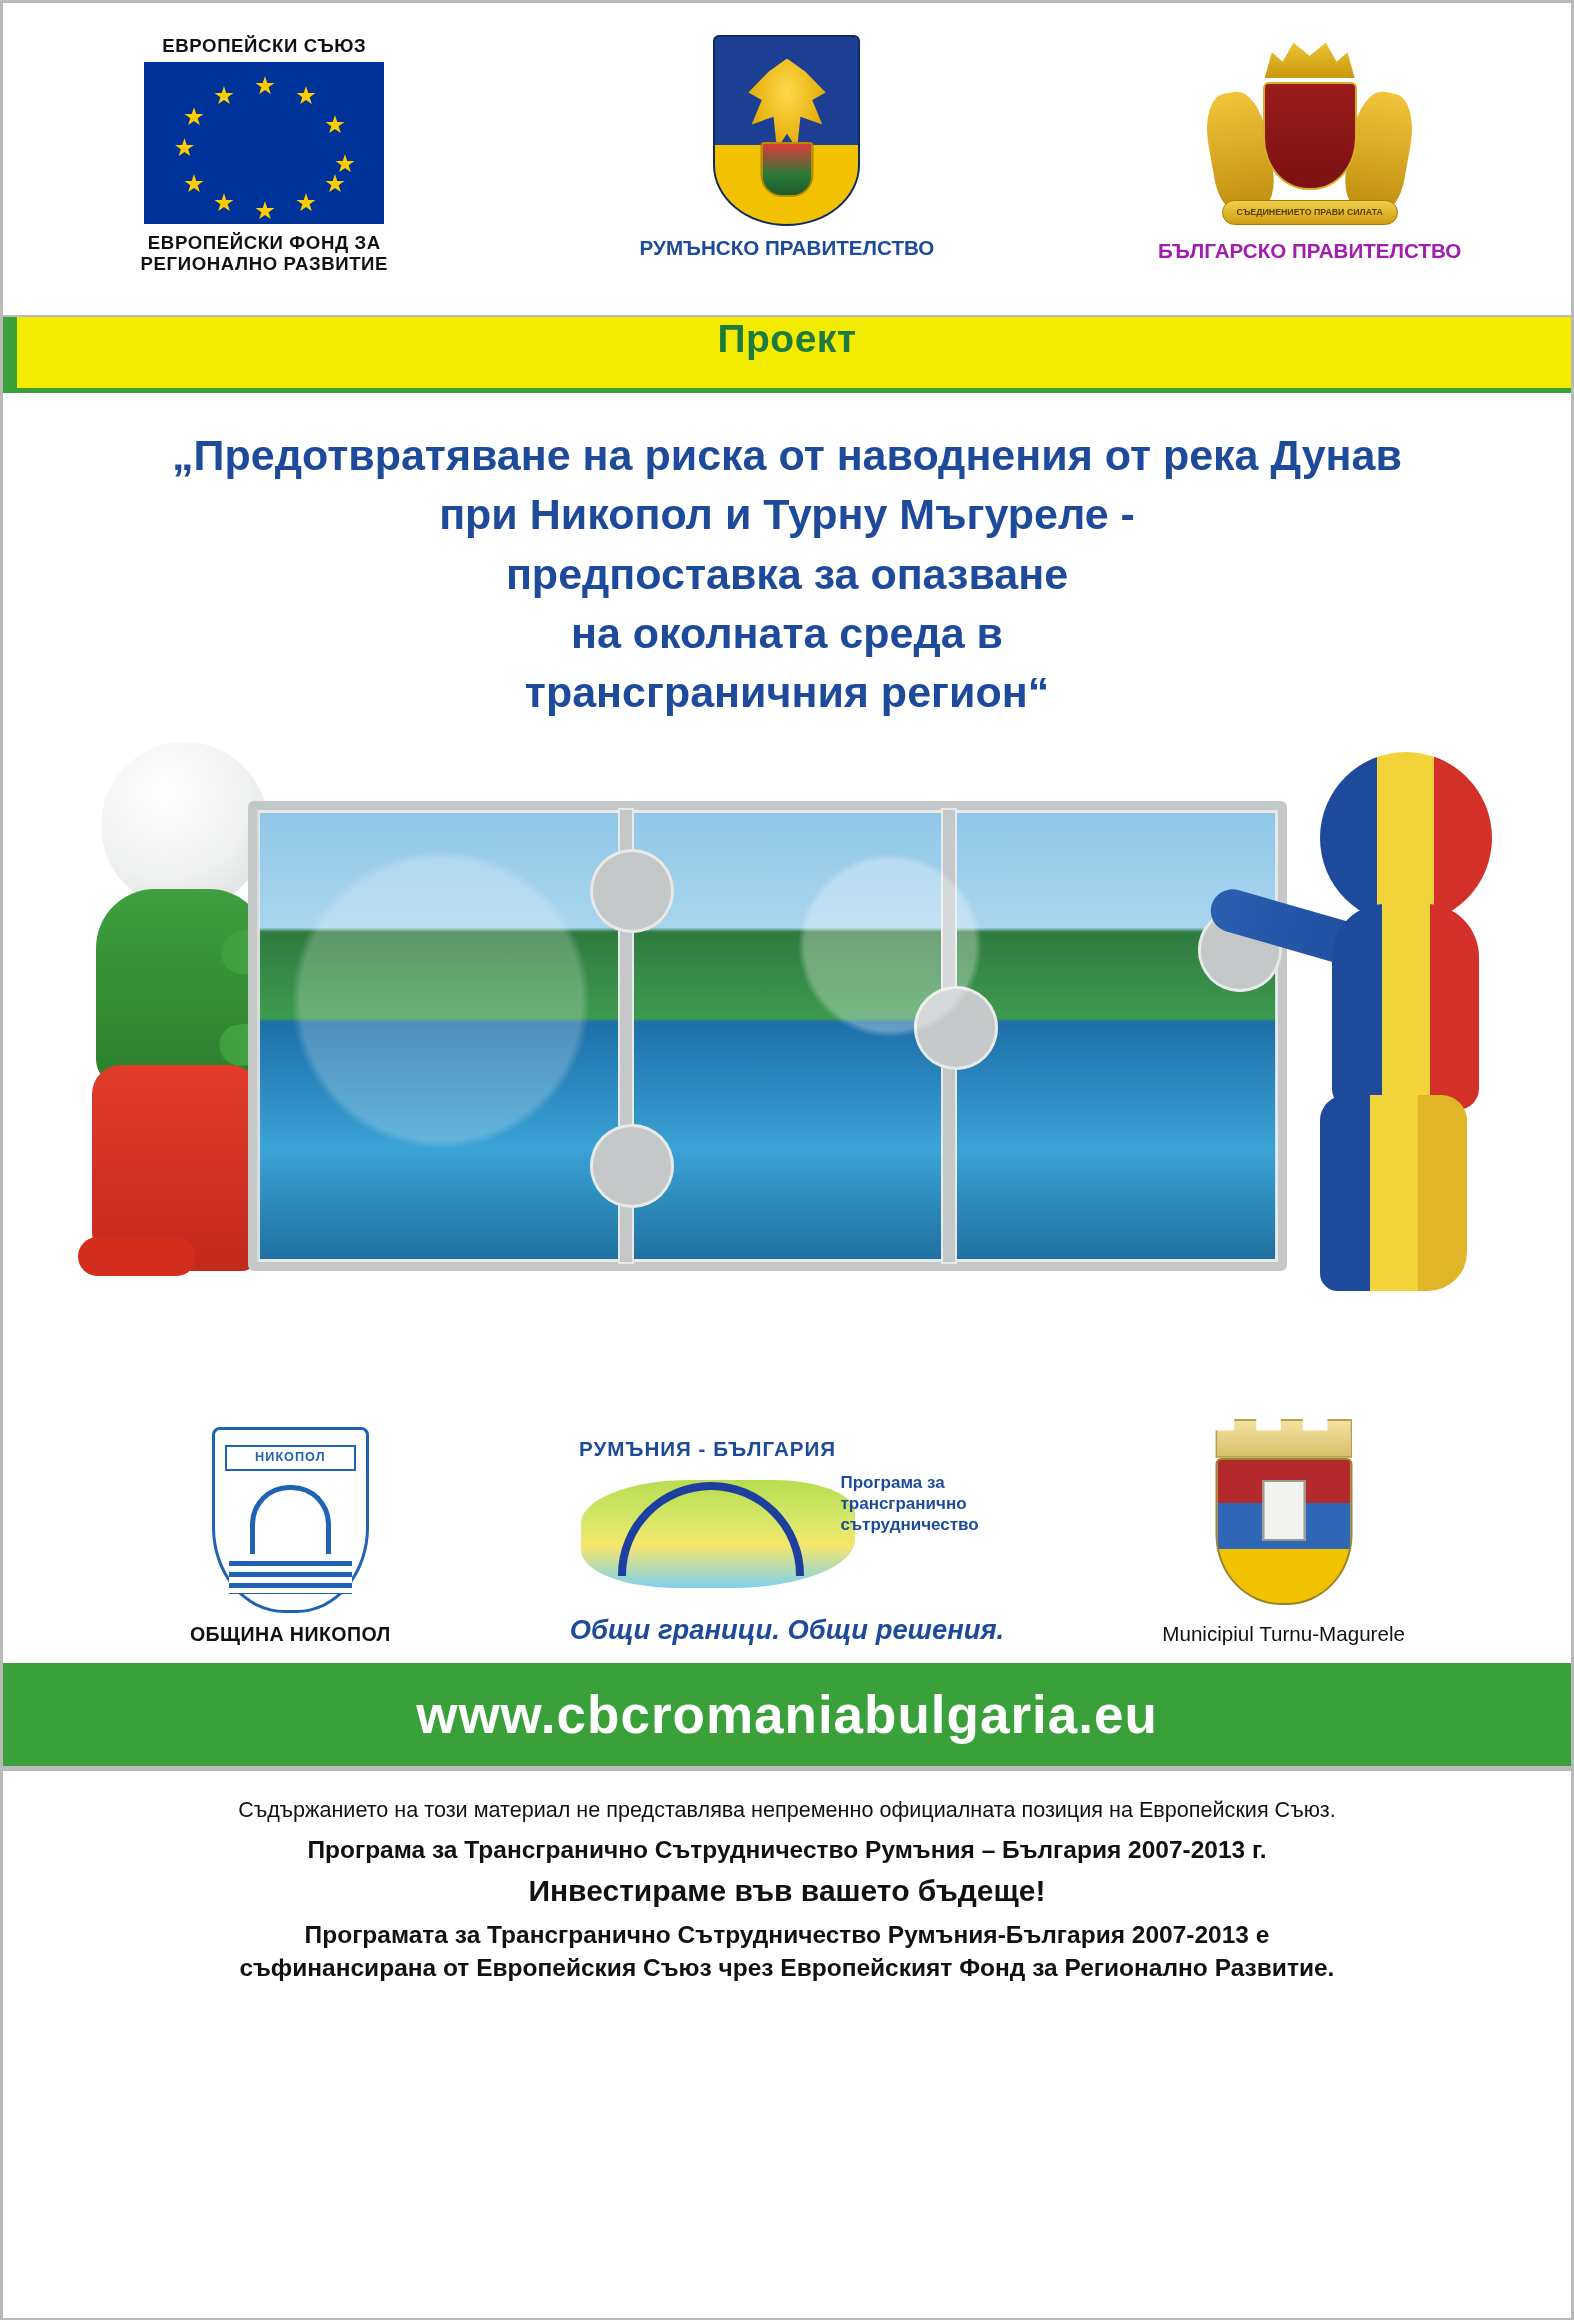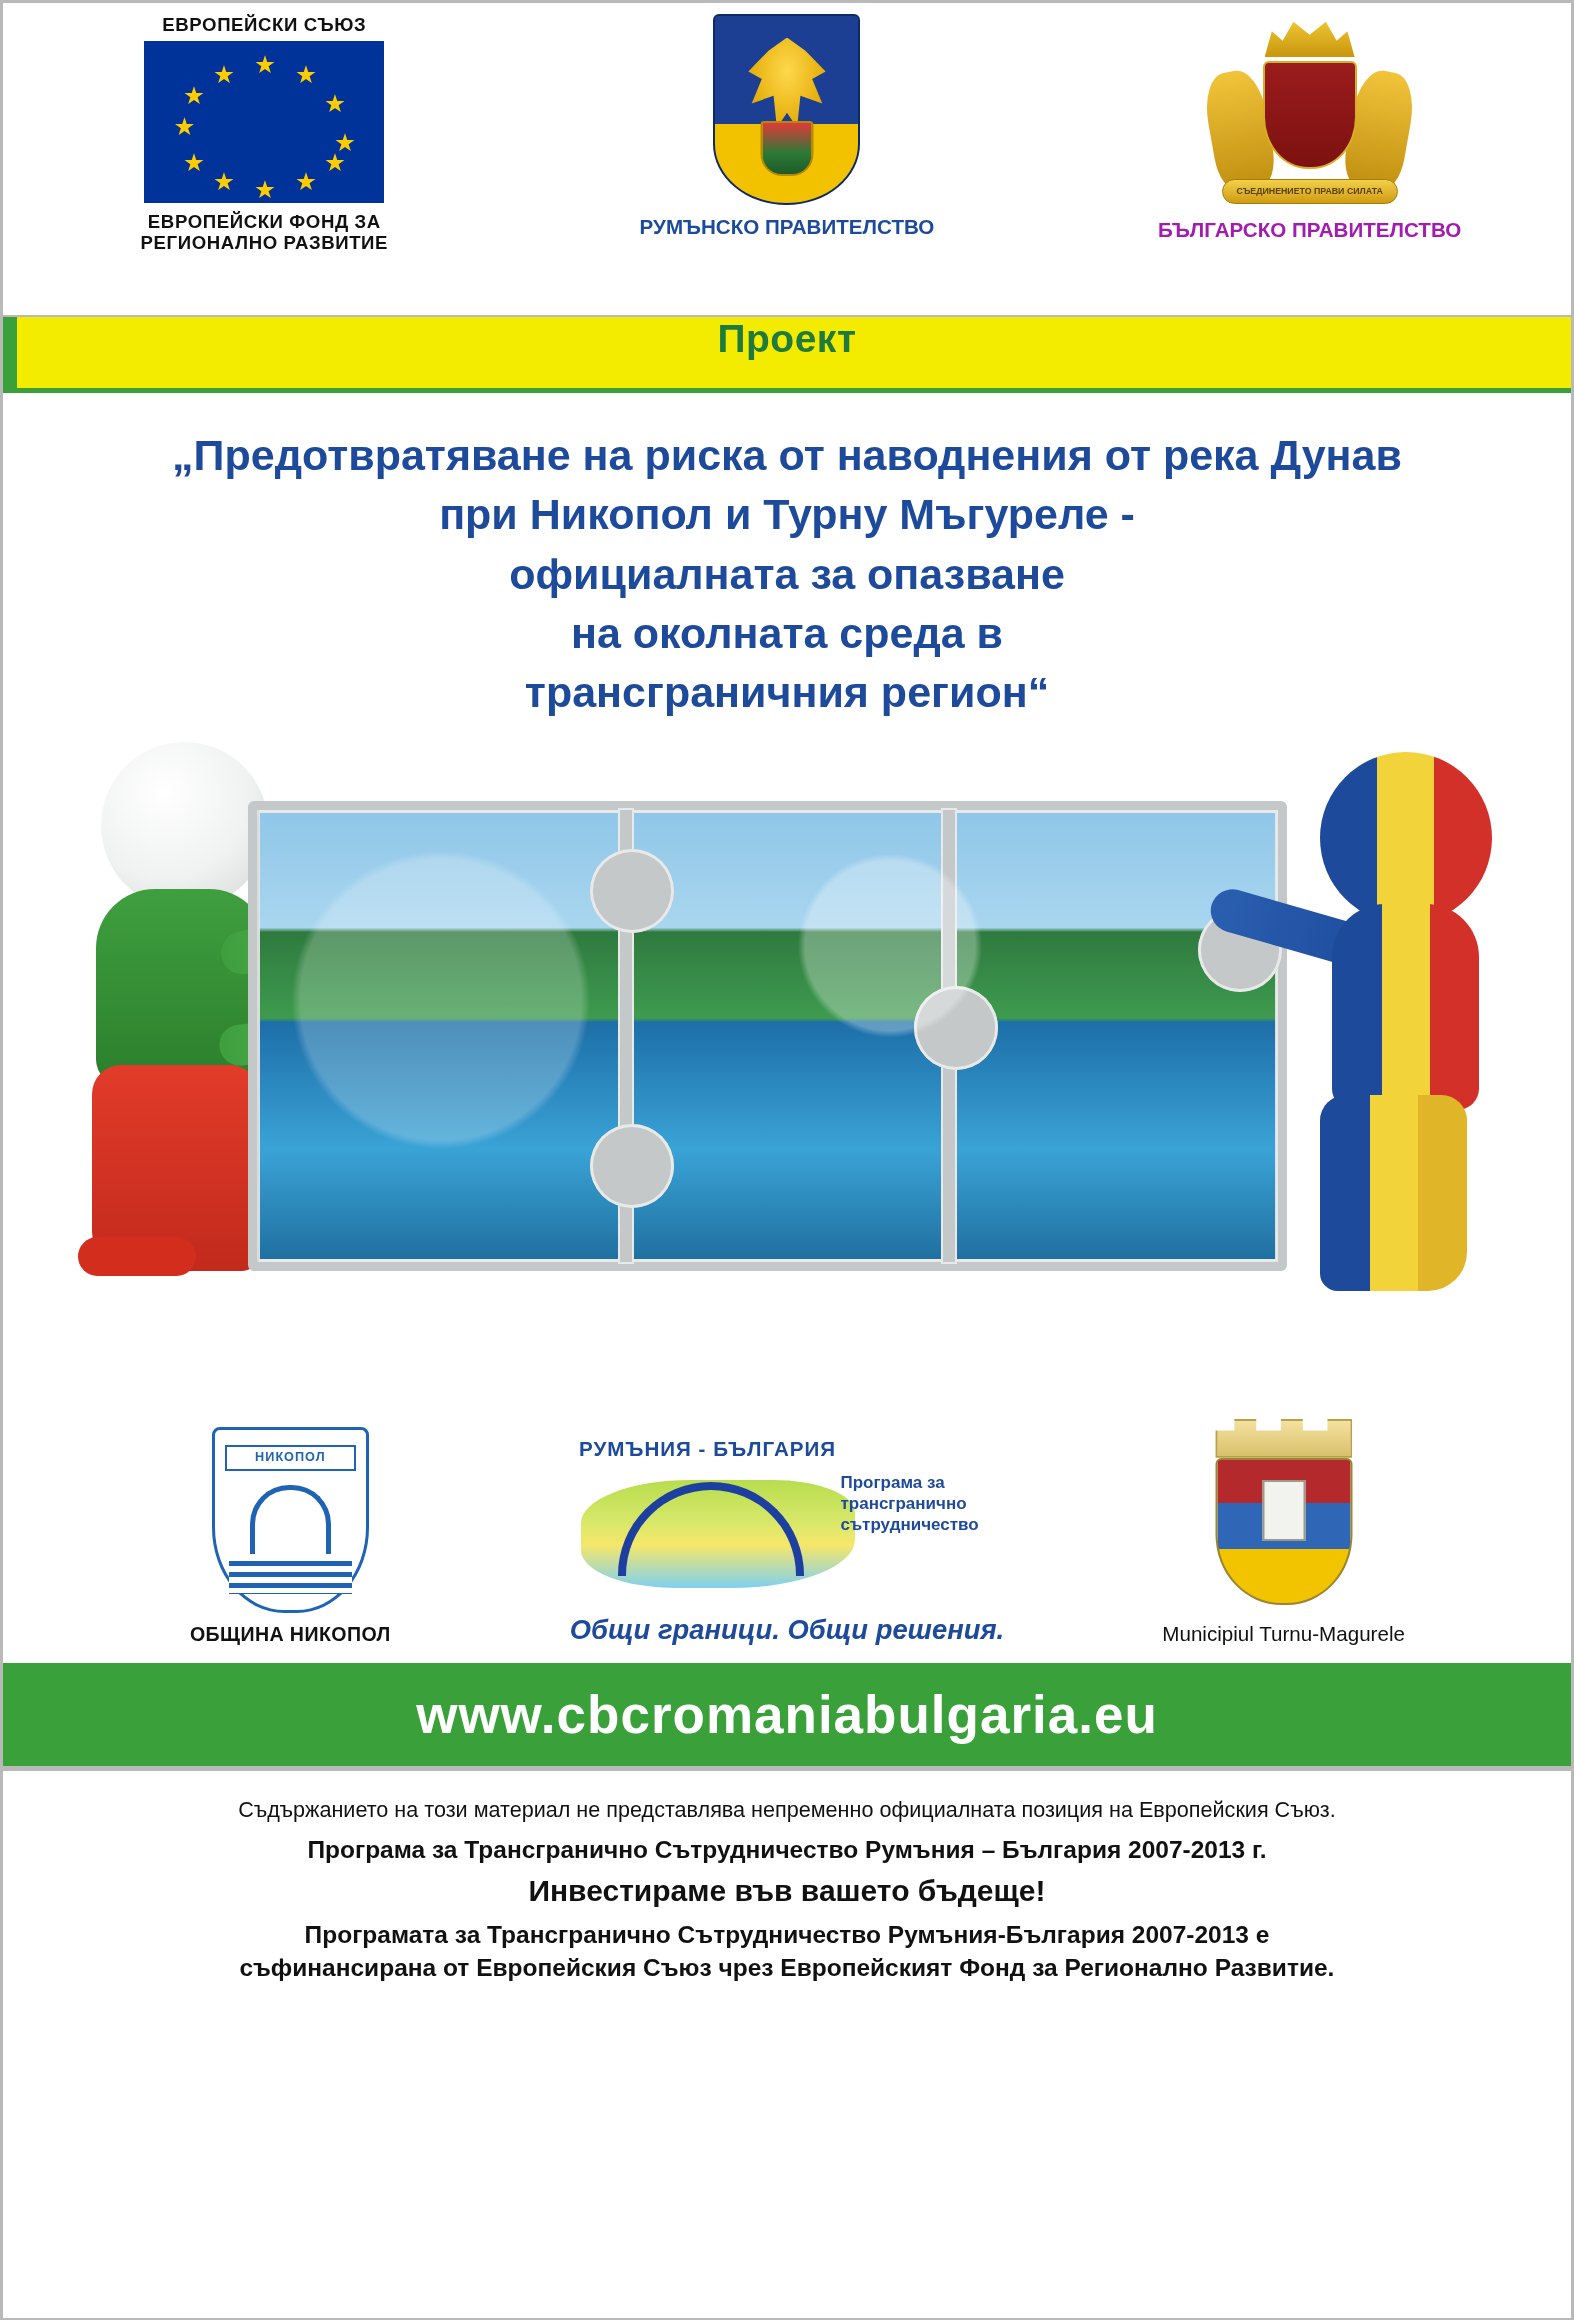--- a/index.html
+++ b/index.html
@@ -21,21 +21,21 @@
     border: 3.9px solid #b9b9b9;
   }
 
   
   .header {
     position: relative;
     height: 314px;
     display: flex;
     align-items: flex-start;
     justify-content: space-around;
-    padding-top: 11px;
+    padding-top: 32px;
     border-bottom: 2.9px solid #b9b9b9;
   }
   .hblock { text-align: center; width: 412px; }
   .hblock .cap {
     font-size: 18.6px; font-weight: bold; letter-spacing: 0.6px;
     line-height: 1.15;
   }
   .eu-top { color: #111; margin-bottom: 5.9px; }
   .eu-flag {
     width: 240px; height: 162px; margin: 0 auto;
@@ -359,21 +359,21 @@
 
   </div>
 
   <div class="yellow-strip">
     <div class="proj">Проект</div>
   </div>
 
   <div class="title">
     <span class="ln">„Предотвратяване на риска от наводнения от река Дунав</span>
     <span class="ln">при Никопол и Турну Мъгуреле -</span>
-    <span class="ln">официалната за опазване</span>
+    <span class="ln">предпоставка за опазване</span>
     <span class="ln">на околната среда в</span>
     <span class="ln">трансграничния регион“</span>
   </div>
 
   <div class="illus">
     <div class="person-left">
       <div class="head"></div>
       <div class="torso"></div>
       <div class="arm"></div>
       <div class="arm2"></div>

